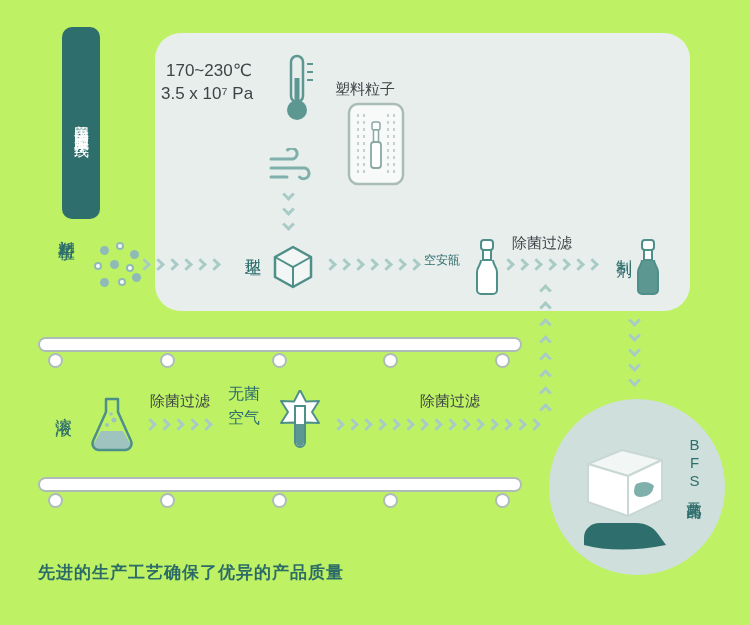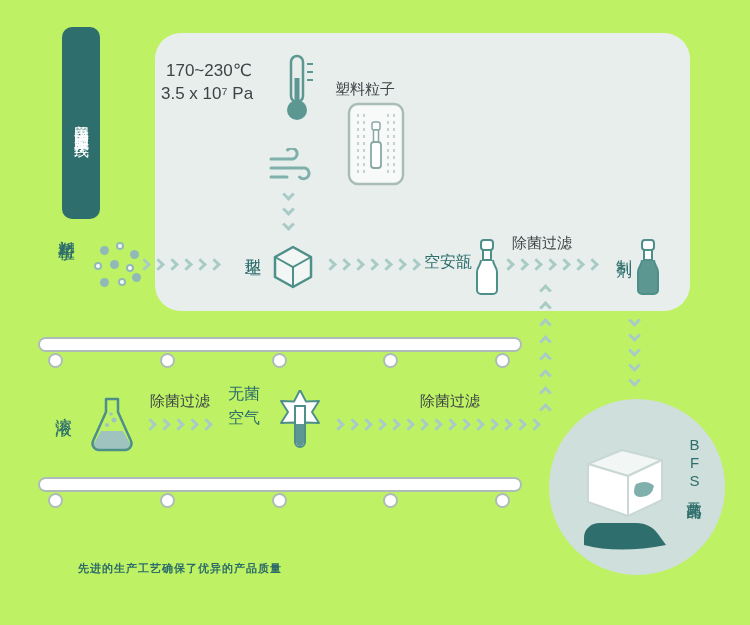--- a/index.html
+++ b/index.html
@@ -42,21 +42,21 @@
   .particles span:nth-child(2){ left:24px; top:2px;  }
   .particles span:nth-child(3){ left:38px; top:10px; }
   .particles span:nth-child(4){ left:2px;  top:22px; }
   .particles span:nth-child(5){ left:18px; top:20px; }
   .particles span:nth-child(6){ left:34px; top:24px; }
   .particles span:nth-child(7){ left:8px;  top:38px; }
   .particles span:nth-child(8){ left:26px; top:38px; }
   .particles span:nth-child(9){ left:40px; top:33px; }
 
   .big-caption { font-size:24px; letter-spacing:2px; color:#3e4649; }
-  .footer-caption { font-size:11px; font-weight:bold; letter-spacing:1px; color:#2c6b68;margin-left:40px; }
+  .footer-caption { font-size:17px; font-weight:bold; letter-spacing:1px; color:#2c6b68; }
 </style>
 </head>
 <body>
 
 <div class="canvas">
 
   <div class="abs panel"></div>
   <div class="abs circle-bg"></div>
 
   <div class="abs vlabel vtext">美国进口的威乐生产线</div>
@@ -136,21 +136,21 @@
   <div class="abs chev-row right" style="left:326px; top:260px;">
       <span class="chev"></span>
       <span class="chev"></span>
       <span class="chev"></span>
       <span class="chev"></span>
       <span class="chev"></span>
       <span class="chev"></span>
       <span class="chev"></span>
     </div>
 
-  <div class="abs teal" style="left:424px; top:252px; font-size:16px;">空安瓿</div>
+  <div class="abs teal" style="left:424px; top:252px; font-size:12px;">空安瓿</div>
   <div class="abs" style="left:474px; top:236px;">
     <svg width="26" height="60" viewBox="0 0 26 60">
       <path d="M7 24 c0 5 -4 7 -4 12 v18 a4 4 0 0 0 4 4 h12 a4 4 0 0 0 4 -4 V36 c0 -5 -4 -7 -4 -12" fill="#ffffff" stroke="#4f8f8a" stroke-width="2"></path>
       <rect x="9" y="14" width="8" height="10" fill="#ffffff" stroke="#4f8f8a" stroke-width="2"></rect>
       <rect x="7" y="4" width="12" height="10" rx="3" fill="#ffffff" stroke="#4f8f8a" stroke-width="2"></rect>
     </svg>
   </div>
 
   <div class="abs gray" style="left:512px; top:234px; font-size:15px;">除菌过滤</div>
   <div class="abs chev-row right" style="left:504px; top:260px;">

